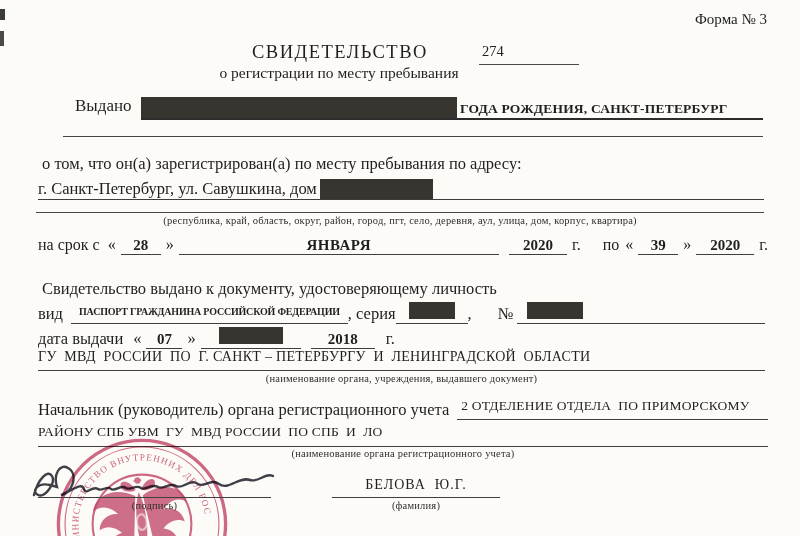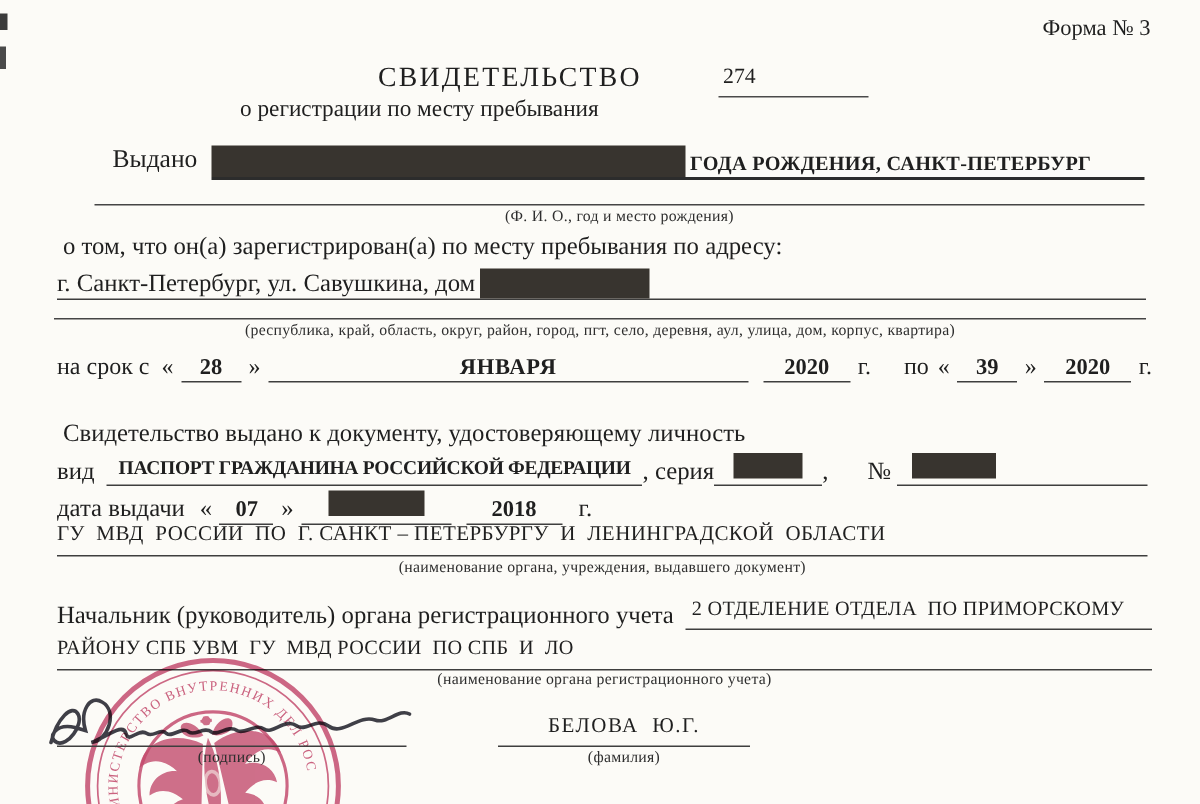--- a/index.html
+++ b/index.html
@@ -14,21 +14,21 @@
   .rule{border-top:1.6px solid #454545;height:0;}
   .u-cell{border-bottom:1.6px solid #3e3e3e;text-align:center;}
   .redact{background:#38342f;display:inline-block;}
   .bold-caps{font-weight:bold;}
   .pre{white-space:pre;}
   
   .form-no{top:11px;right:33px;font-size:15px;}
   .title{top:42px;left:252px;font-size:18.5px;letter-spacing:1.5px;}
   .num-cell{top:43px;left:479px;width:97px;border-bottom:1.6px solid #4a4a4a;
             font-size:14.5px;padding-left:3px;height:21px;}
-  .subtitle{top:64px;left:160px;width:390px;font-size:15.5px;}
+  .subtitle{top:64px;left:144px;width:390px;text-align:center;font-size:15.5px;}
   .issued-label{top:96px;left:75px;font-size:17px;}
   .issued-line{top:95px;left:141px;width:622px;height:23px;border-bottom:2px solid #2c2c2c;
                display:flex;align-items:flex-end;text-align:right;}
   .issued-line .redact{width:316px;height:21px;}
   .issued-line .bold-caps{font-size:13.5px;letter-spacing:0.2px;padding:0 0 1px 3px;}
   .rule1{top:136px;left:63px;width:700px;}
   .cap-fio{top:139px;left:63px;width:700px;}
   .statement{top:154px;left:42px;font-size:16.5px;}
   .addr-line{top:177px;left:38px;width:726px;height:22px;border-bottom:1.6px solid #3c3c3c;
              display:flex;align-items:flex-end;font-size:16.5px;}
@@ -37,21 +37,21 @@
   .cap-addr{top:215px;left:36px;width:728px;}
   .term-row{top:236px;left:38px;width:730px;display:flex;align-items:baseline;font-size:16px;}
   .term-row .u-cell{font-weight:bold;font-size:15px;margin:0 5px;padding:0 3px;}
   .w-day{width:34px;}
   .w-month{flex:1.5;letter-spacing:0.5px;}
   .w-year{width:52px;}
   .gap{width:22px;}
   .intro2{top:279px;left:42px;font-size:16.5px;}
   .vid-row{top:302px;left:38px;width:727px;display:flex;align-items:flex-end;font-size:16.5px;}
   .vid-row .u-cell{height:21px;}
-  .vid-type{padding:0 8px;font-weight:bold;font-size:13px;letter-spacing:-0.2px;line-height:20px;}
+  .vid-type{padding:0 8px;font-weight:bold;font-size:10px;letter-spacing:-0.2px;line-height:20px;}
   .vid-series{width:72px;}
   .vid-series .redact{width:46px;height:17px;margin-bottom:1px;}
   .no-label{margin-left:26px;margin-right:4px;}
   .vid-number{flex:1;text-align:left;}
   .vid-number .redact{width:56px;height:17px;margin:0 0 1px 10px;}
   .date-row{top:326px;left:38px;display:flex;align-items:baseline;font-size:16.5px;}
   .date-row .u-cell{font-weight:bold;font-size:15px;margin:1px 5px;}
   .date-day{width:36px;}
   .date-month{width:100px;}
   .date-month .redact{width:64px;height:17px;vertical-align:baseline;}
@@ -89,21 +89,20 @@
   <div class="abs num-cell">274</div>
   <div class="abs subtitle">о регистрации по месту пребывания</div>
 
   <div class="abs issued-label">Выдано</div>
   <div class="abs issued-line">
     <span class="redact"></span>
     <span class="bold-caps">ГОДА РОЖДЕНИЯ, САНКТ-ПЕТЕРБУРГ</span>
   </div>
 
   <div class="abs rule rule1"></div>
-  <div class="abs caption cap-fio">(Ф. И. О., год и место рождения)</div>
 
   <div class="abs addr-line">
     <span>г. Санкт-Петербург, ул. Савушкина, дом</span>
     <span class="redact"></span>
   </div>
 
   <div class="abs statement">о том, что он(а) зарегистрирован(а) по месту пребывания по адресу:</div>
   <div class="abs rule rule2"></div>
   <div class="abs caption cap-addr">(республика, край, область, округ, район, город, пгт, село, деревня, аул, улица, дом, корпус, квартира)</div>
 

